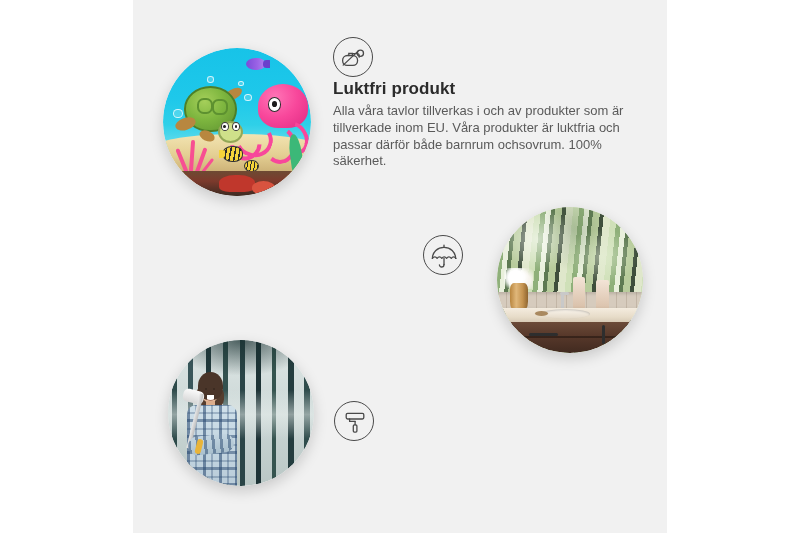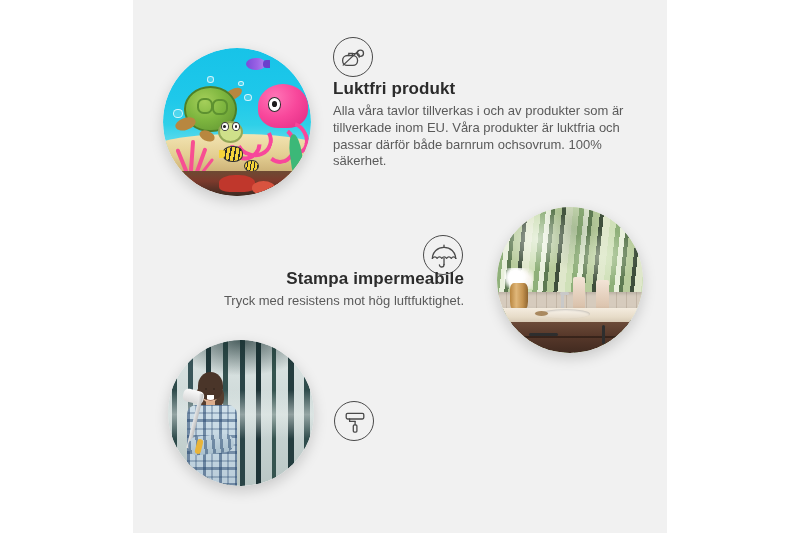--- a/index.html
+++ b/index.html
@@ -513,24 +513,20 @@
 
       <path d="M8.4 22.4c1.4-2 3.4-2 4.7 0 1.4-2 3.4-2 4.7 0 1.4-2 3.4-2 4.8 0 1.3-2 3.3-2 4.7 0 1.3-2 3.3-2 4.7 0"></path>
 
       <line x1="20" y1="11.3" x2="20" y2="9.1"></line>
       <line x1="20" y1="22.4" x2="20" y2="28.4"></line>
 
       <path d="M20 28.4c0 1.6-1.1 2.6-2.4 2.6-1.2 0-2.2-1-2.2-2.2"></path>
     </svg>
   </div>
 
-  <div class="feature-text" id="text-waterproof">
-    <h3 class="f-title">Stampa impermeabile</h3>
-    <p class="f-desc">Tryck med resistens mot hög luftfuktighet.</p>
-  </div>
 
   <div class="photo-circle" id="circle-forest">
     <div class="inner">
       <div class="forest-bg"></div>
       <div class="forest-trees"></div>
       <div class="forest-canopy"></div>
       <div class="forest-mist"></div>
       <div class="woman">
         <div class="w-hair-side"></div>
         <div class="w-face"></div>

